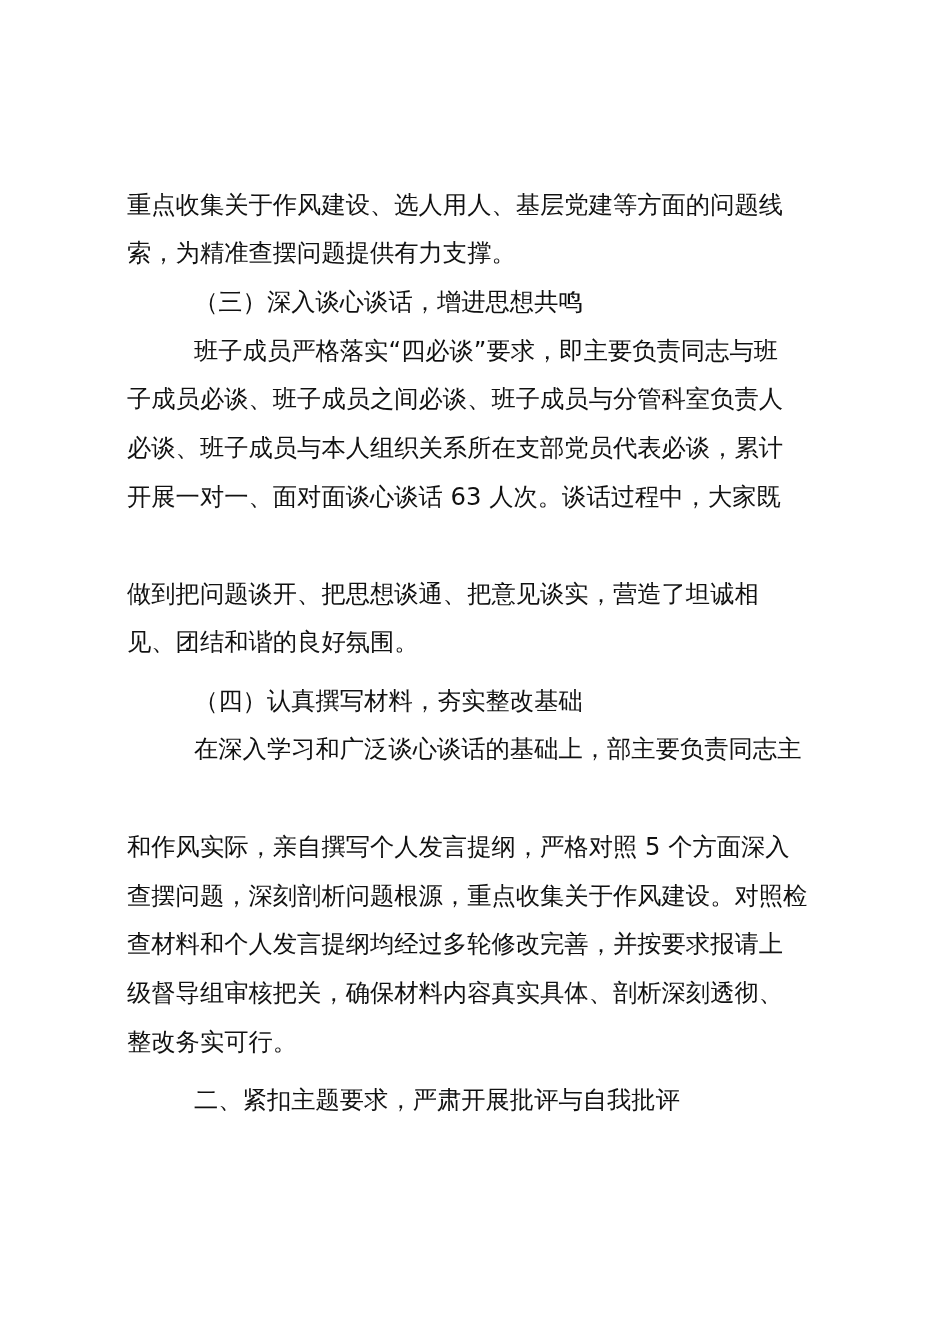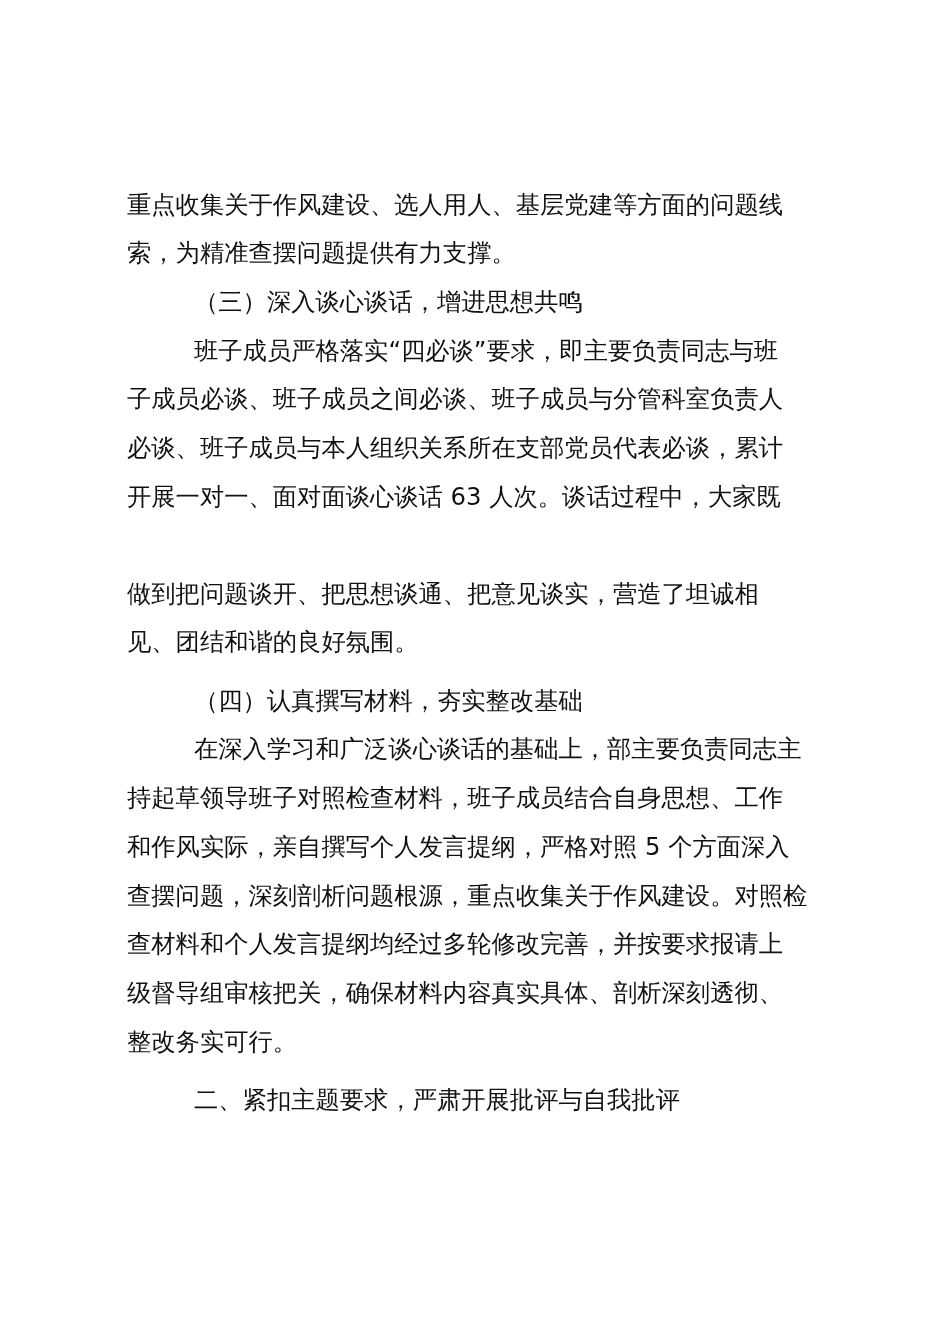--- a/index.html
+++ b/index.html
@@ -25,20 +25,19 @@
   <div class="line" style="top:238px">索，为精准查摆问题提供有力支撑。</div>
   <div class="line indent" style="top:287px">（三）深入谈心谈话，增进思想共鸣</div>
   <div class="line" style="top:384px">子成员必谈、班子成员之间必谈、班子成员与分管科室负责人</div>
   <div class="line indent" style="top:336px">班子成员严格落实“四必谈”要求，即主要负责同志与班</div>
   <div class="line" style="top:433px">必谈、班子成员与本人组织关系所在支部党员代表必谈，累计</div>
   <div class="line" style="top:482px">开展一对一、面对面谈心谈话 63 人次。谈话过程中，大家既</div>
   <div class="line" style="top:579px">做到把问题谈开、把思想谈通、把意见谈实，营造了坦诚相</div>
   <div class="line" style="top:627px">见、团结和谐的良好氛围。</div>
   <div class="line indent" style="top:686px">（四）认真撰写材料，夯实整改基础</div>
   <div class="line indent" style="top:734px">在深入学习和广泛谈心谈话的基础上，部主要负责同志主</div>
-  <div class="line" style="top:783px">持起草领导班子对照检查材料，班子成员结合自身思想、工作</div>
   <div class="line" style="top:832px">和作风实际，亲自撰写个人发言提纲，严格对照 5 个方面深入</div>
   <div class="line" style="top:881px">查摆问题，深刻剖析问题根源，重点收集关于作风建设。对照检</div>
   <div class="line" style="top:929px">查材料和个人发言提纲均经过多轮修改完善，并按要求报请上</div>
   <div class="line" style="top:978px">级督导组审核把关，确保材料内容真实具体、剖析深刻透彻、</div>
   <div class="line" style="top:1027px">整改务实可行。</div>
   <div class="line indent" style="top:1085px">二、紧扣主题要求，严肃开展批评与自我批评</div>
 </div>
 
 </body></html>

